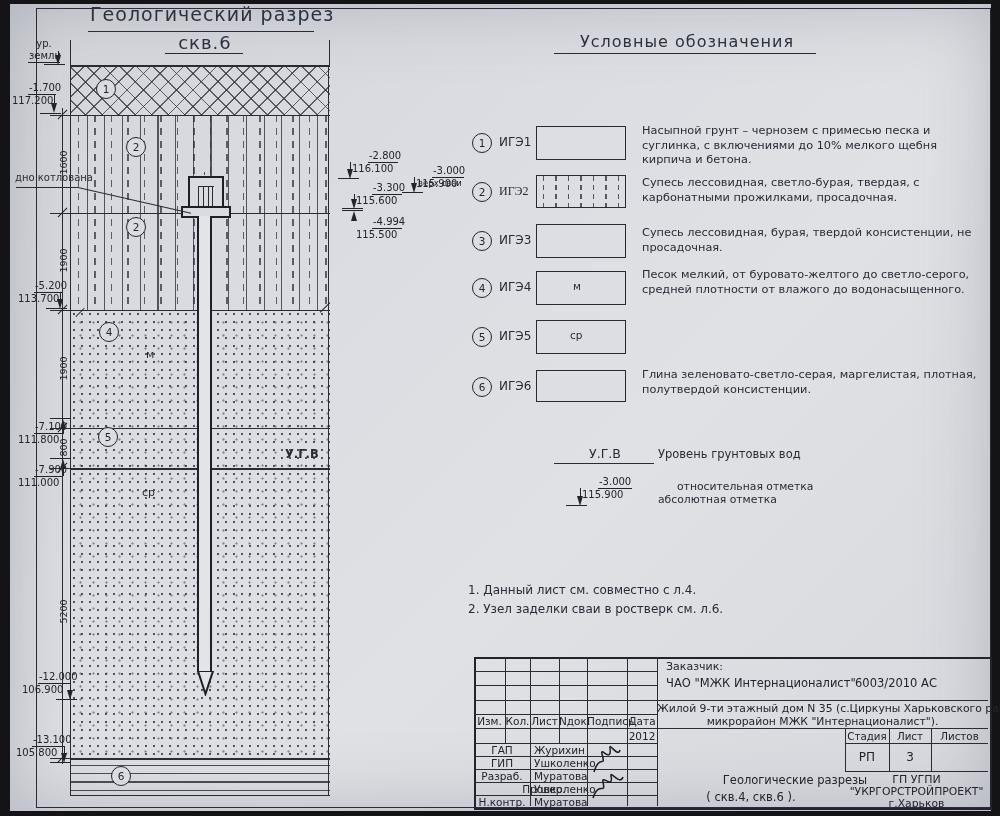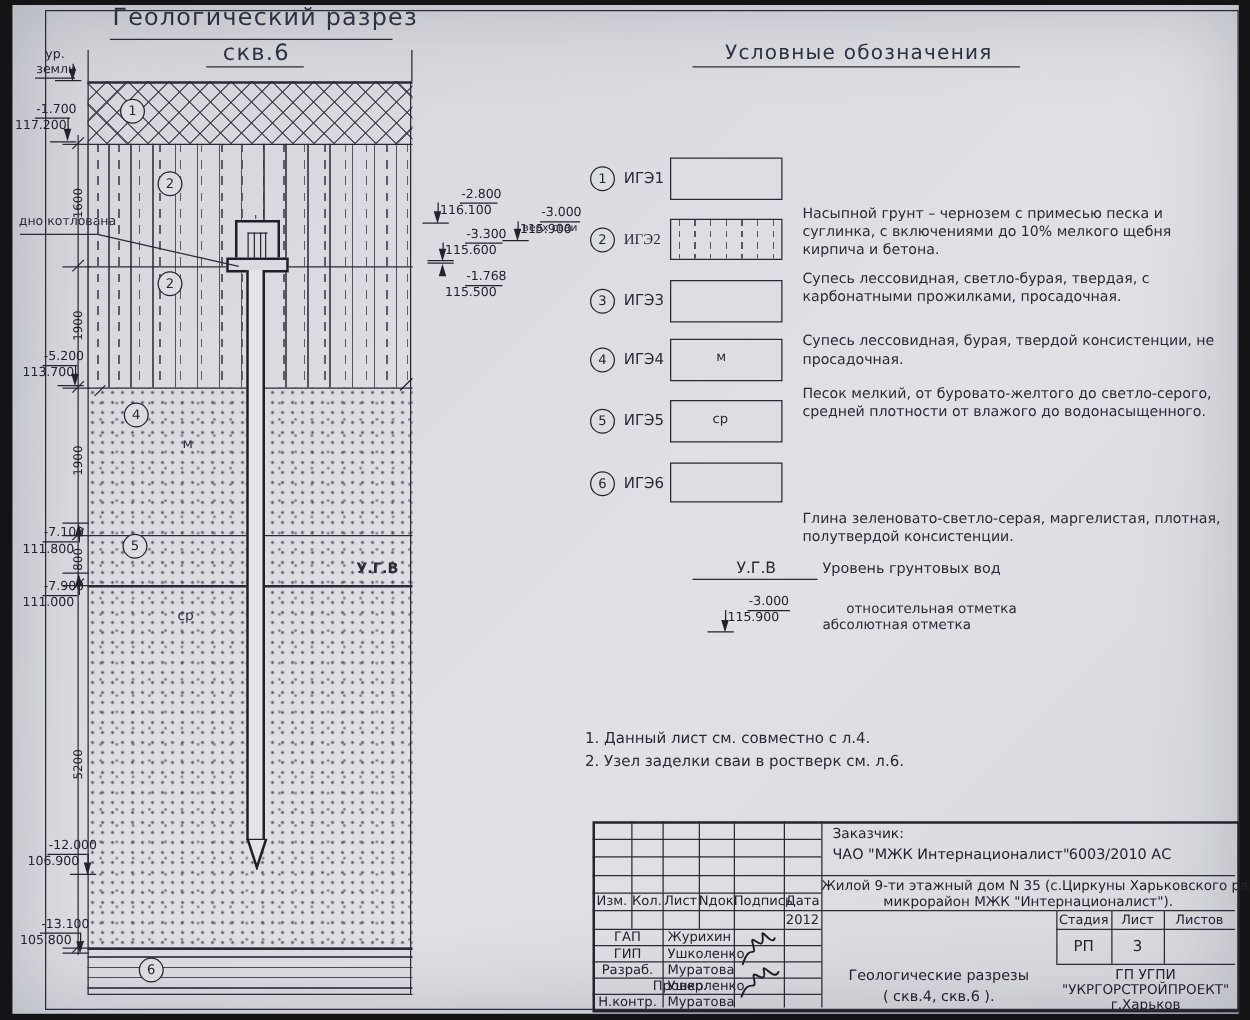--- a/index.html
+++ b/index.html
@@ -55,21 +55,21 @@
   .stem{position:absolute;width:1.3px;background:#23232e;}
   .btick{position:absolute;width:21px;height:1.3px;background:#23232e;}
   .dimlab{position:absolute;width:42px;text-align:center;font-size:9.5px;color:#23232e;
           transform:rotate(-90deg);}
   .dimtick{position:absolute;width:13px;height:0;border-top:1.5px solid #23232e;
            transform:rotate(-45deg);}
   .title{position:absolute;color:#2b3140;letter-spacing:1px;}
   .sw{position:absolute;width:88px;border:1.4px solid #2a2a35;background:#dcdee3;}
   .swlab{position:absolute;font-size:10.5px;color:#2a2a36;}
   .desc{position:absolute;width:348px;font-size:11.3px;line-height:14.5px;color:#2a2a36;
-        white-space:normal;margin-top:40px;}
+        white-space:normal;}
   .stamp-t{position:absolute;font-size:10.5px;color:#23232e;white-space:nowrap;}
 </style>
 </head>
 <body>
 
 <div class="page">
  <div class="paper">
   <div class="frame"></div>
 
   <div class="title txt" style="left:80px;top:-1px;width:230px;font-size:19px;text-align:center;">Геологический разрез</div>
@@ -213,21 +213,21 @@
 
   <div class="emark" style="left:346px;top:178px;width:46px;">
     <span class="rel">-3.300</span>
     <span class="abs">115.600</span>
   </div>
   <div class="stem" style="left:344px;top:190px;height:6px;"></div>
   <div class="tri-d" style="left:341px;top:195px;"></div>
   <div class="btick" style="left:332px;top:204px;"></div>
 
   <div class="emark" style="left:346px;top:212px;width:46px;">
-    <span class="rel">-1.768</span>
+    <span class="rel">-4.994</span>
     <span class="abs">115.500</span>
   </div>
   <div class="tri-u" style="left:341px;top:207px;"></div>
   <div class="btick" style="left:332px;top:206px;"></div>
 
   <div class="emark" style="left:406px;top:161px;width:48px;">
     <span class="rel">-3.000</span>
     <span class="abs">115.900</span>
     <span class="note">верх сваи</span>
   </div>
@@ -339,20 +339,20 @@
   <div class="vl" style="left:921px;top:724px;height:43px;"></div>
   <div class="hl" style="left:835px;top:739px;width:143px;"></div>
   <div class="hl" style="left:835px;top:767px;width:143px;"></div>
   <div class="stamp-t ctr" style="left:835px;top:726px;width:44px;font-size:10.3px;">Стадия</div>
   <div class="stamp-t ctr" style="left:879px;top:726px;width:42px;font-size:10.3px;">Лист</div>
   <div class="stamp-t ctr" style="left:921px;top:726px;width:57px;font-size:10.3px;">Листов</div>
   <div class="stamp-t ctr" style="left:835px;top:746px;width:44px;font-size:12px;">РП</div>
   <div class="stamp-t ctr" style="left:879px;top:746px;width:42px;font-size:12px;">3</div>
   <div class="stamp-t ctr" style="left:921px;top:746px;width:57px;font-size:12px;"></div>
 
-  <div class="stamp-t ctr" style="left:647px;top:769px;width:188px;font-size:11.5px;">Геологические разрезы</div>
+  <div class="stamp-t ctr" style="left:647px;top:769px;width:188px;font-size:11.5px;padding-left:44px;">Геологические разрезы</div>
   <div class="stamp-t ctr" style="left:647px;top:786px;width:188px;font-size:11.5px;">( скв.4, скв.6 ).</div>
   <div class="stamp-t ctr" style="left:835px;top:769px;width:143px;font-size:11px;">ГП УГПИ</div>
   <div class="stamp-t ctr" style="left:835px;top:781px;width:143px;font-size:10.8px;">"УКРГОРСТРОЙПРОЕКТ"</div>
   <div class="stamp-t ctr" style="left:835px;top:793px;width:143px;font-size:10.8px;">г.Харьков</div>
 
  </div>
 </div>
 
 </body></html>

